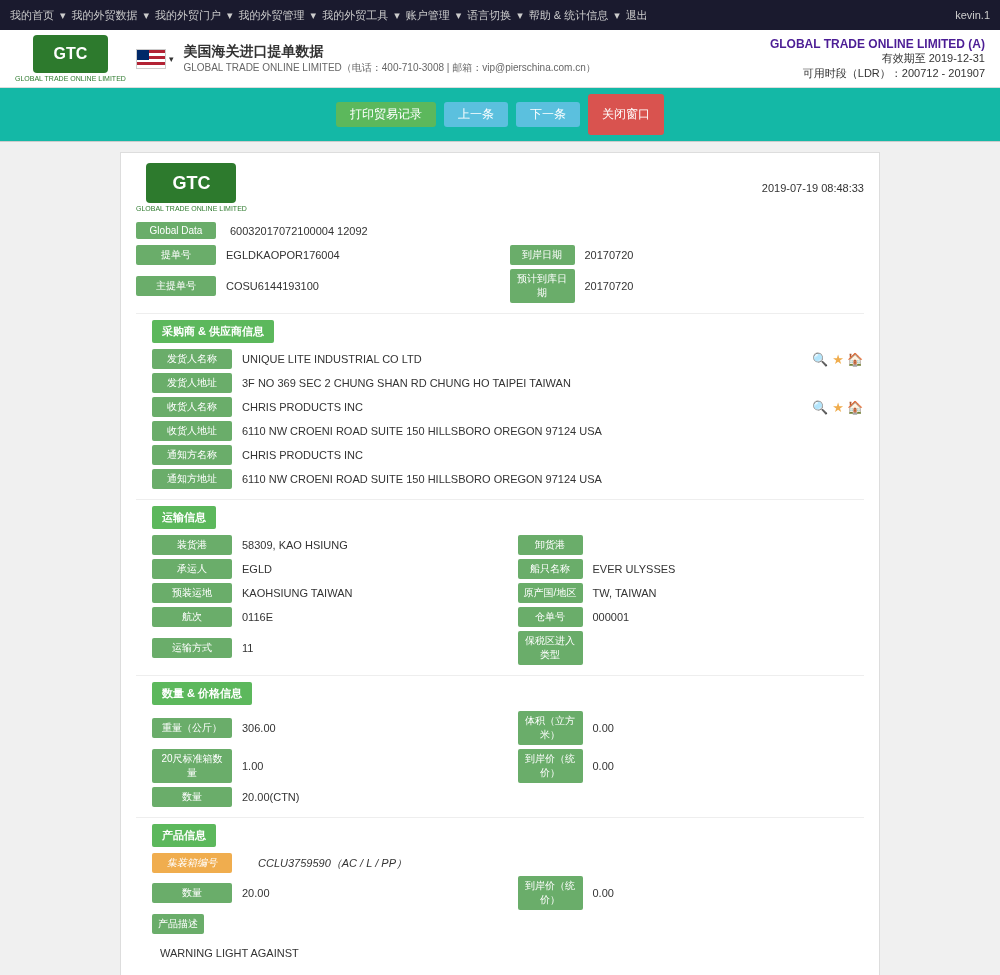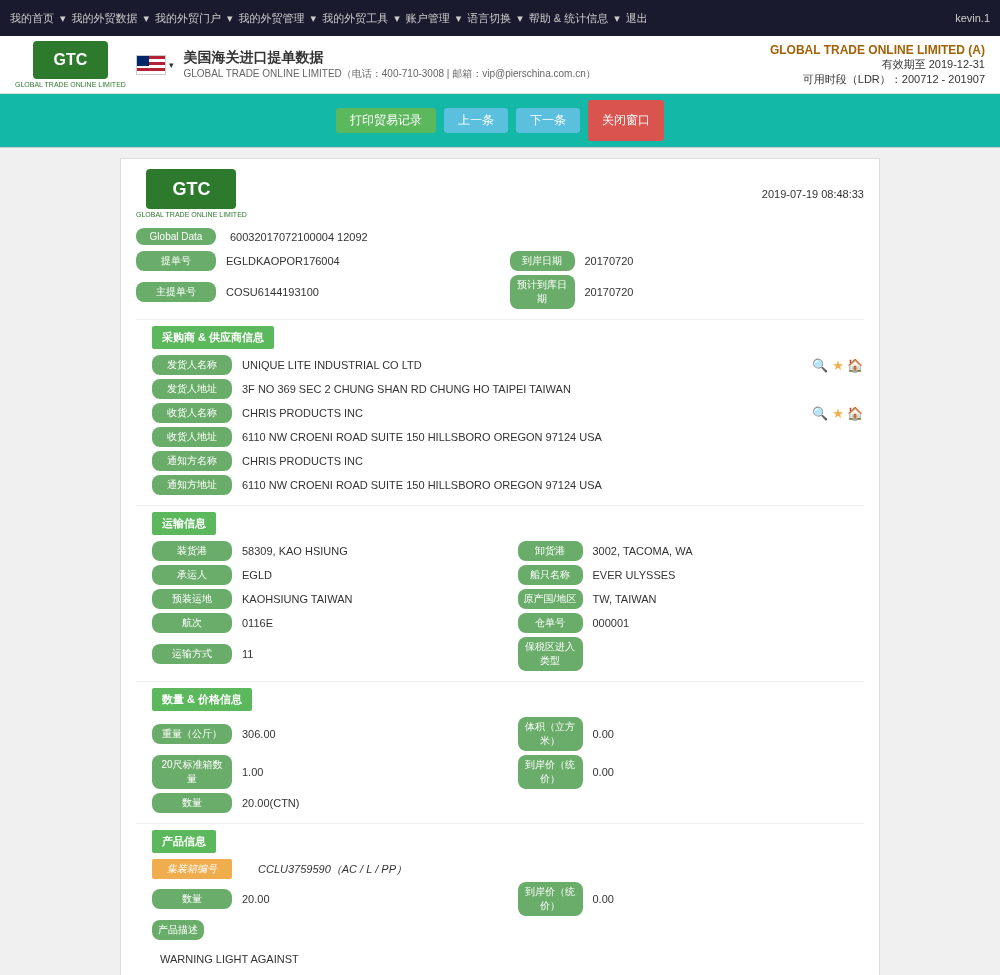--- a/index.html
+++ b/index.html
@@ -1,19 +1,19 @@
 <!DOCTYPE html>
 <html><head>
   <meta charset="utf-8">
   <style>
     * { box-sizing: border-box; margin: 0; padding: 0; }
     body { font-family: Arial, sans-serif; font-size: 12px; background: #f0f0f0; color: #333; }
 
     
-    .top-nav { background: #1a1a2e; color: #ccc; display: flex; align-items: center; justify-content: space-between; padding: 0 10px; height: 36px; font-size: 11px; }
+    .top-nav { background: #1a1a2e; color: #ccc; display: flex; align-items: center; justify-content: space-between; padding: 0 10px; height: 30px; font-size: 11px; }
     .top-nav-left { display: flex; align-items: center; gap: 6px; }
     .top-nav-left span { cursor: pointer; }
     .top-nav-right { color: #ccc; font-size: 11px; }
 
     
     .header { background: #fff; display: flex; align-items: center; justify-content: space-between; padding: 5px 15px; border-bottom: 1px solid #ddd; }
     .header-left { display: flex; align-items: center; gap: 10px; }
     .logo-box { display: flex; align-items: center; }
     .flag-box { display: flex; align-items: center; gap: 3px; }
     .header-right { text-align: right; }
@@ -32,21 +32,21 @@
 
     
     .doc-header { display: flex; justify-content: space-between; align-items: center; margin-bottom: 10px; }
     .doc-logo { display: flex; flex-direction: column; align-items: center; }
     .doc-datetime { font-size: 11px; color: #333; }
 
     
     .section-block { margin-bottom: 10px; padding-left: 16px; }
     .section-header { background: #5cb85c; color: #fff; padding: 4px 10px; font-size: 11px; font-weight: bold; border-radius: 2px; margin-bottom: 6px; display: inline-block; }
 
-    .lbl { background: #6aad6a; color: #fff; padding: 3px 6px; border-radius: 8px; font-size: 10px; text-align: center; }
+    .lbl { background: #6aad6a; color: #fff; padding: 3px 6px; border-radius: 2px; font-size: 10px; text-align: center; }
     .val { font-size: 11px; color: #333; padding: 2px 6px; }
     .lbl-o { background: #f0ad4e; color: #fff; padding: 3px 6px; border-radius: 2px; font-size: 10px; text-align: center; }
 
     .divider { border: none; border-top: 1px solid #eee; margin: 6px 0; }
   </style>
 </head>
 <body>
 
 <div class="top-nav">
   <div class="top-nav-left">
@@ -81,21 +81,21 @@
       <span style="font-size:9px;">▾</span>
     </div>
     <div>
       <div style="font-size:14px;font-weight:bold;color:#333;">美国海关进口提单数据</div>
       <div style="font-size:10px;color:#666;">
         <span>GLOBAL TRADE ONLINE LIMITED</span>（<span>电话：400-710-3008</span> | <span>邮箱：vip@pierschina.com.cn</span>）
       </div>
     </div>
   </div>
   <div class="header-right">
-    <div style="color:#a16207;font-weight:bold;font-size:12px;text-align:right;">GLOBAL TRADE ONLINE LIMITED (A)</div>
+    <div style="color:#4c1d95;font-weight:bold;font-size:12px;text-align:right;">GLOBAL TRADE ONLINE LIMITED (A)</div>
     <div style="font-size:11px;color:#333;">
       <span>有效期至</span> <span>2019-12-31</span>
     </div>
     <div style="font-size:11px;color:#333;">
       <span>可用时段（LDR）：</span><span>200712 - 201907</span>
     </div>
   </div>
 </div>
 
 <div class="toolbar">
@@ -192,21 +192,20 @@
     <hr class="divider">
 
     <div class="section-block">
       <div class="section-header">运输信息</div>
 
       
       <div style="display:grid;grid-template-columns:80px 1fr 65px 1fr;gap:4px;margin-bottom:4px;align-items:center;">
         <div class="lbl">装货港</div>
         <div class="val">58309, KAO HSIUNG</div>
         <div class="lbl">卸货港</div>
-        <div class="val">3002, TACOMA, WA</div>
       </div>
 
       
       <div style="display:grid;grid-template-columns:80px 1fr 65px 1fr;gap:4px;margin-bottom:4px;align-items:center;">
         <div class="lbl">承运人</div>
         <div class="val">EGLD</div>
         <div class="lbl">船只名称</div>
         <div class="val">EVER ULYSSES</div>
       </div>
 

